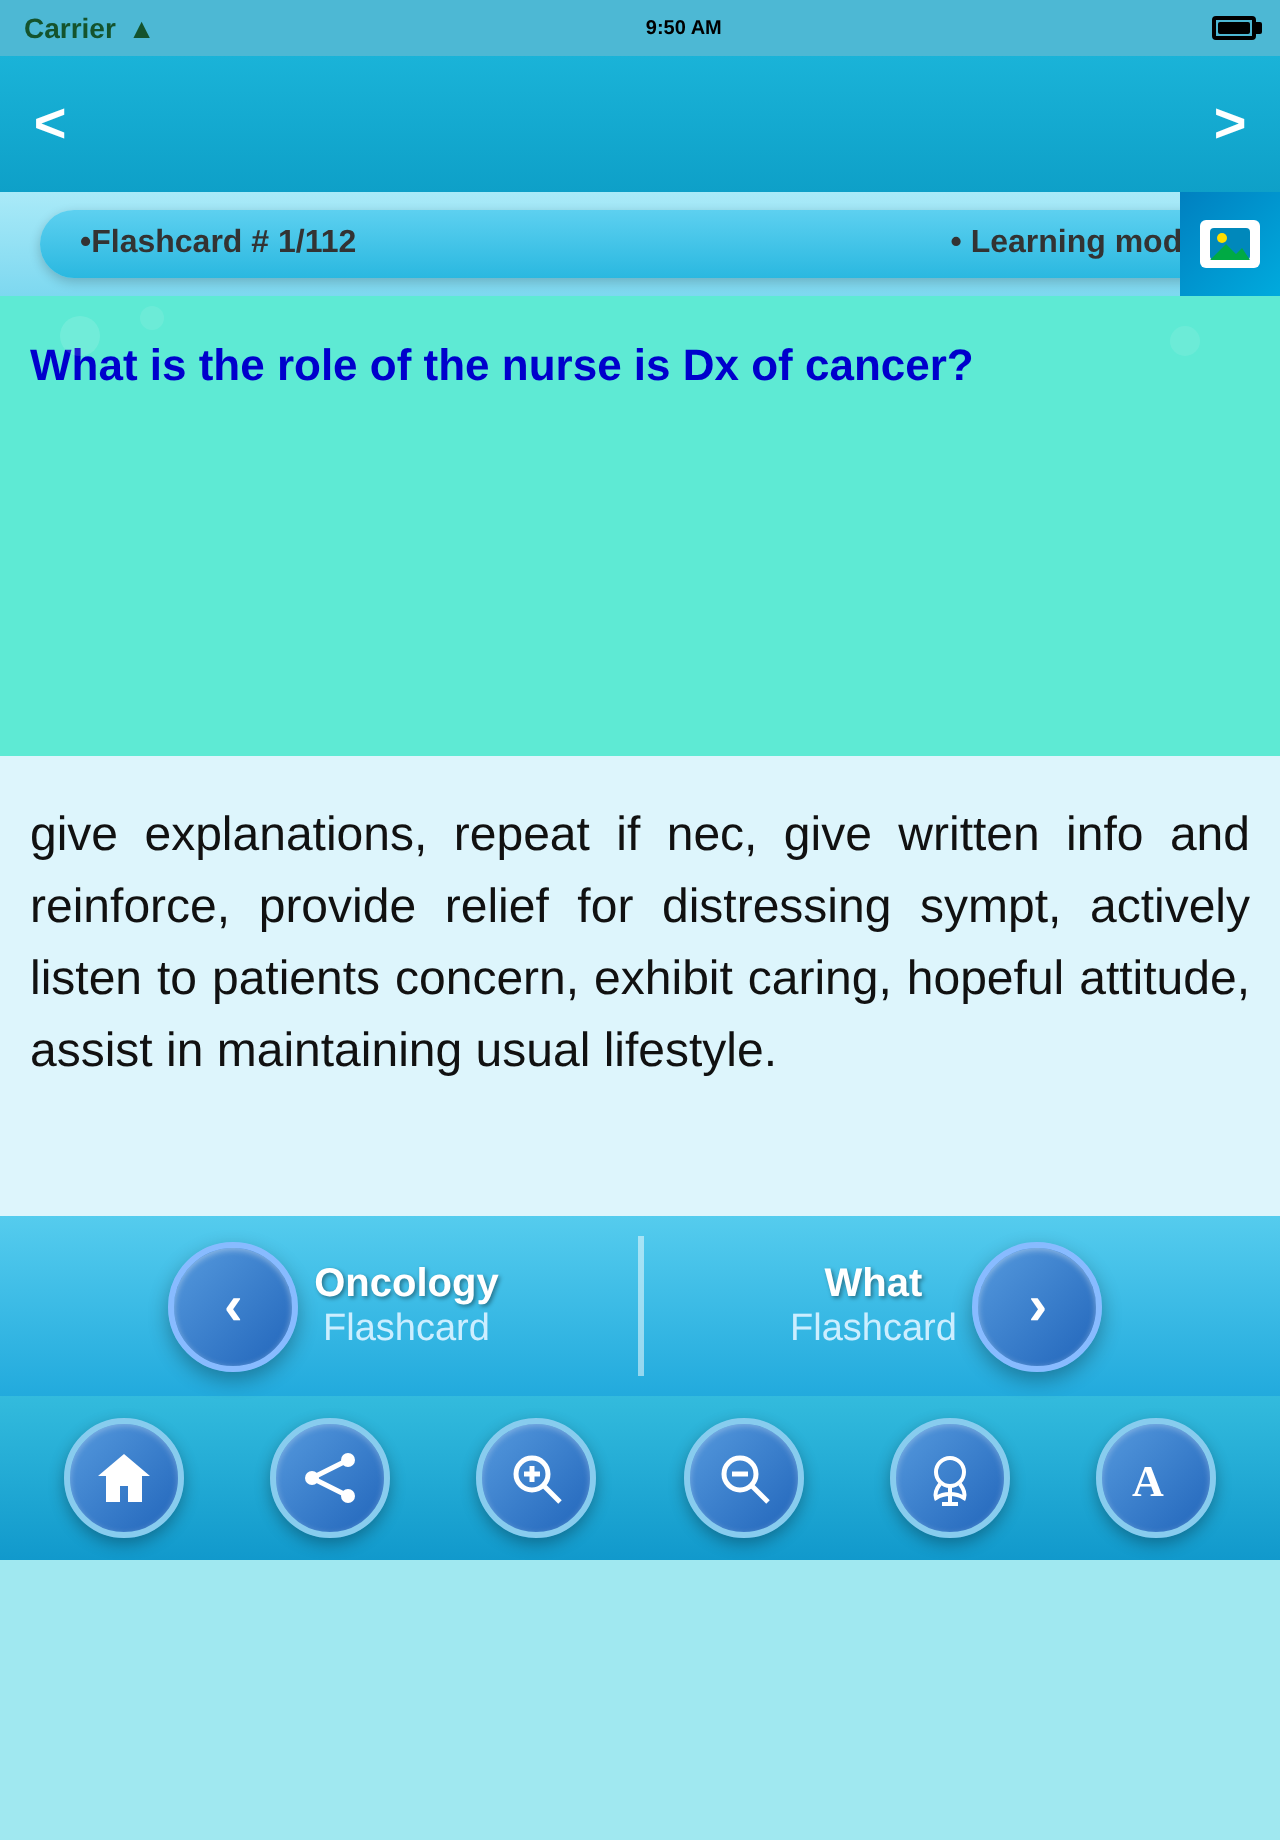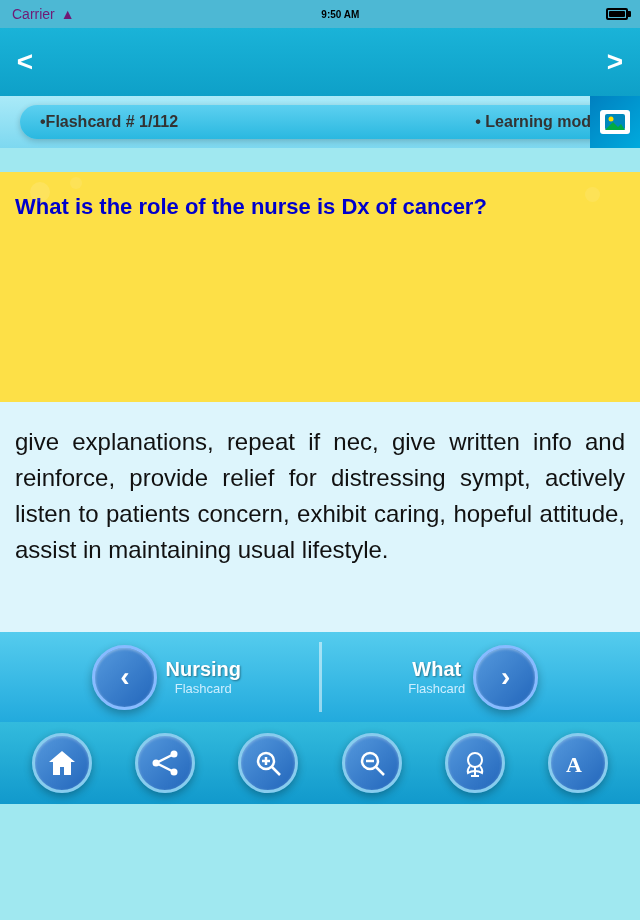--- a/index.html
+++ b/index.html
@@ -22,22 +22,22 @@
       display: flex;
       align-items: center;
       justify-content: space-between;
       padding: 0 12px;
     }
     .status-left {
       display: flex;
       align-items: center;
       gap: 6px;
       font-size: 14px;
-      font-weight: 400;
-      color: #701a75;
+      font-weight: 700;
+      color: #14532d;
     }
     .status-center {
       font-size: 10px;
       font-weight: 700;
       color: #000;
     }
     .status-right {
       display: flex;
       align-items: center;
       gap: 4px;
@@ -151,24 +151,23 @@
       border-radius: 3px;
       display: flex;
       align-items: center;
       justify-content: center;
     }
 
     
     #question-area {
       width: 100%;
       min-height: 230px;
-      background: #fde047;
+      background: #5eead4;
       padding: 20px 15px 20px 15px;
       position: relative;
-      margin-top: 24px;
     }
     .question-text {
       color: #0000cc;
       font-size: 22px;
       font-weight: bold;
       line-height: 1.4;
       text-align: justify;
     }
 
     
@@ -229,21 +228,21 @@
     }
     .nav-label-main {
       color: white;
       font-size: 20px;
       font-weight: bold;
       text-shadow: 1px 1px 2px rgba(0,0,0,0.4);
       display: block;
     }
     .nav-label-sub {
       color: #cceeff;
-      font-size: 13px;
+      font-size: 19px;
       font-weight: 500;
       display: block;
     }
 
     .divider-line {
       width: 3px;
       height: 70px;
       background: rgba(255,255,255,0.5);
       margin: 0 5px;
     }
@@ -332,21 +331,21 @@
 <div id="answer-area">
   <p class="answer-text">give explanations, repeat if nec, give written info and reinforce, provide relief for distressing sympt, actively listen to patients concern, exhibit caring, hopeful attitude, assist in maintaining usual lifestyle.</p>
 </div>
 
 <div id="nav-buttons">
   <div class="nav-btn-group">
     <div class="nav-circle-btn">
       <span class="arrow">‹</span>
     </div>
     <div class="nav-label" style="margin-left:8px;">
-      <span class="nav-label-main">Nursing</span>
+      <span class="nav-label-main">Oncology</span>
       <span class="nav-label-sub">Flashcard</span>
     </div>
   </div>
 
   <div class="divider-line"></div>
 
   <div class="nav-btn-group">
     <div class="nav-label" style="margin-right:8px;">
       <span class="nav-label-main">What</span>
       <span class="nav-label-sub">Flashcard</span>

